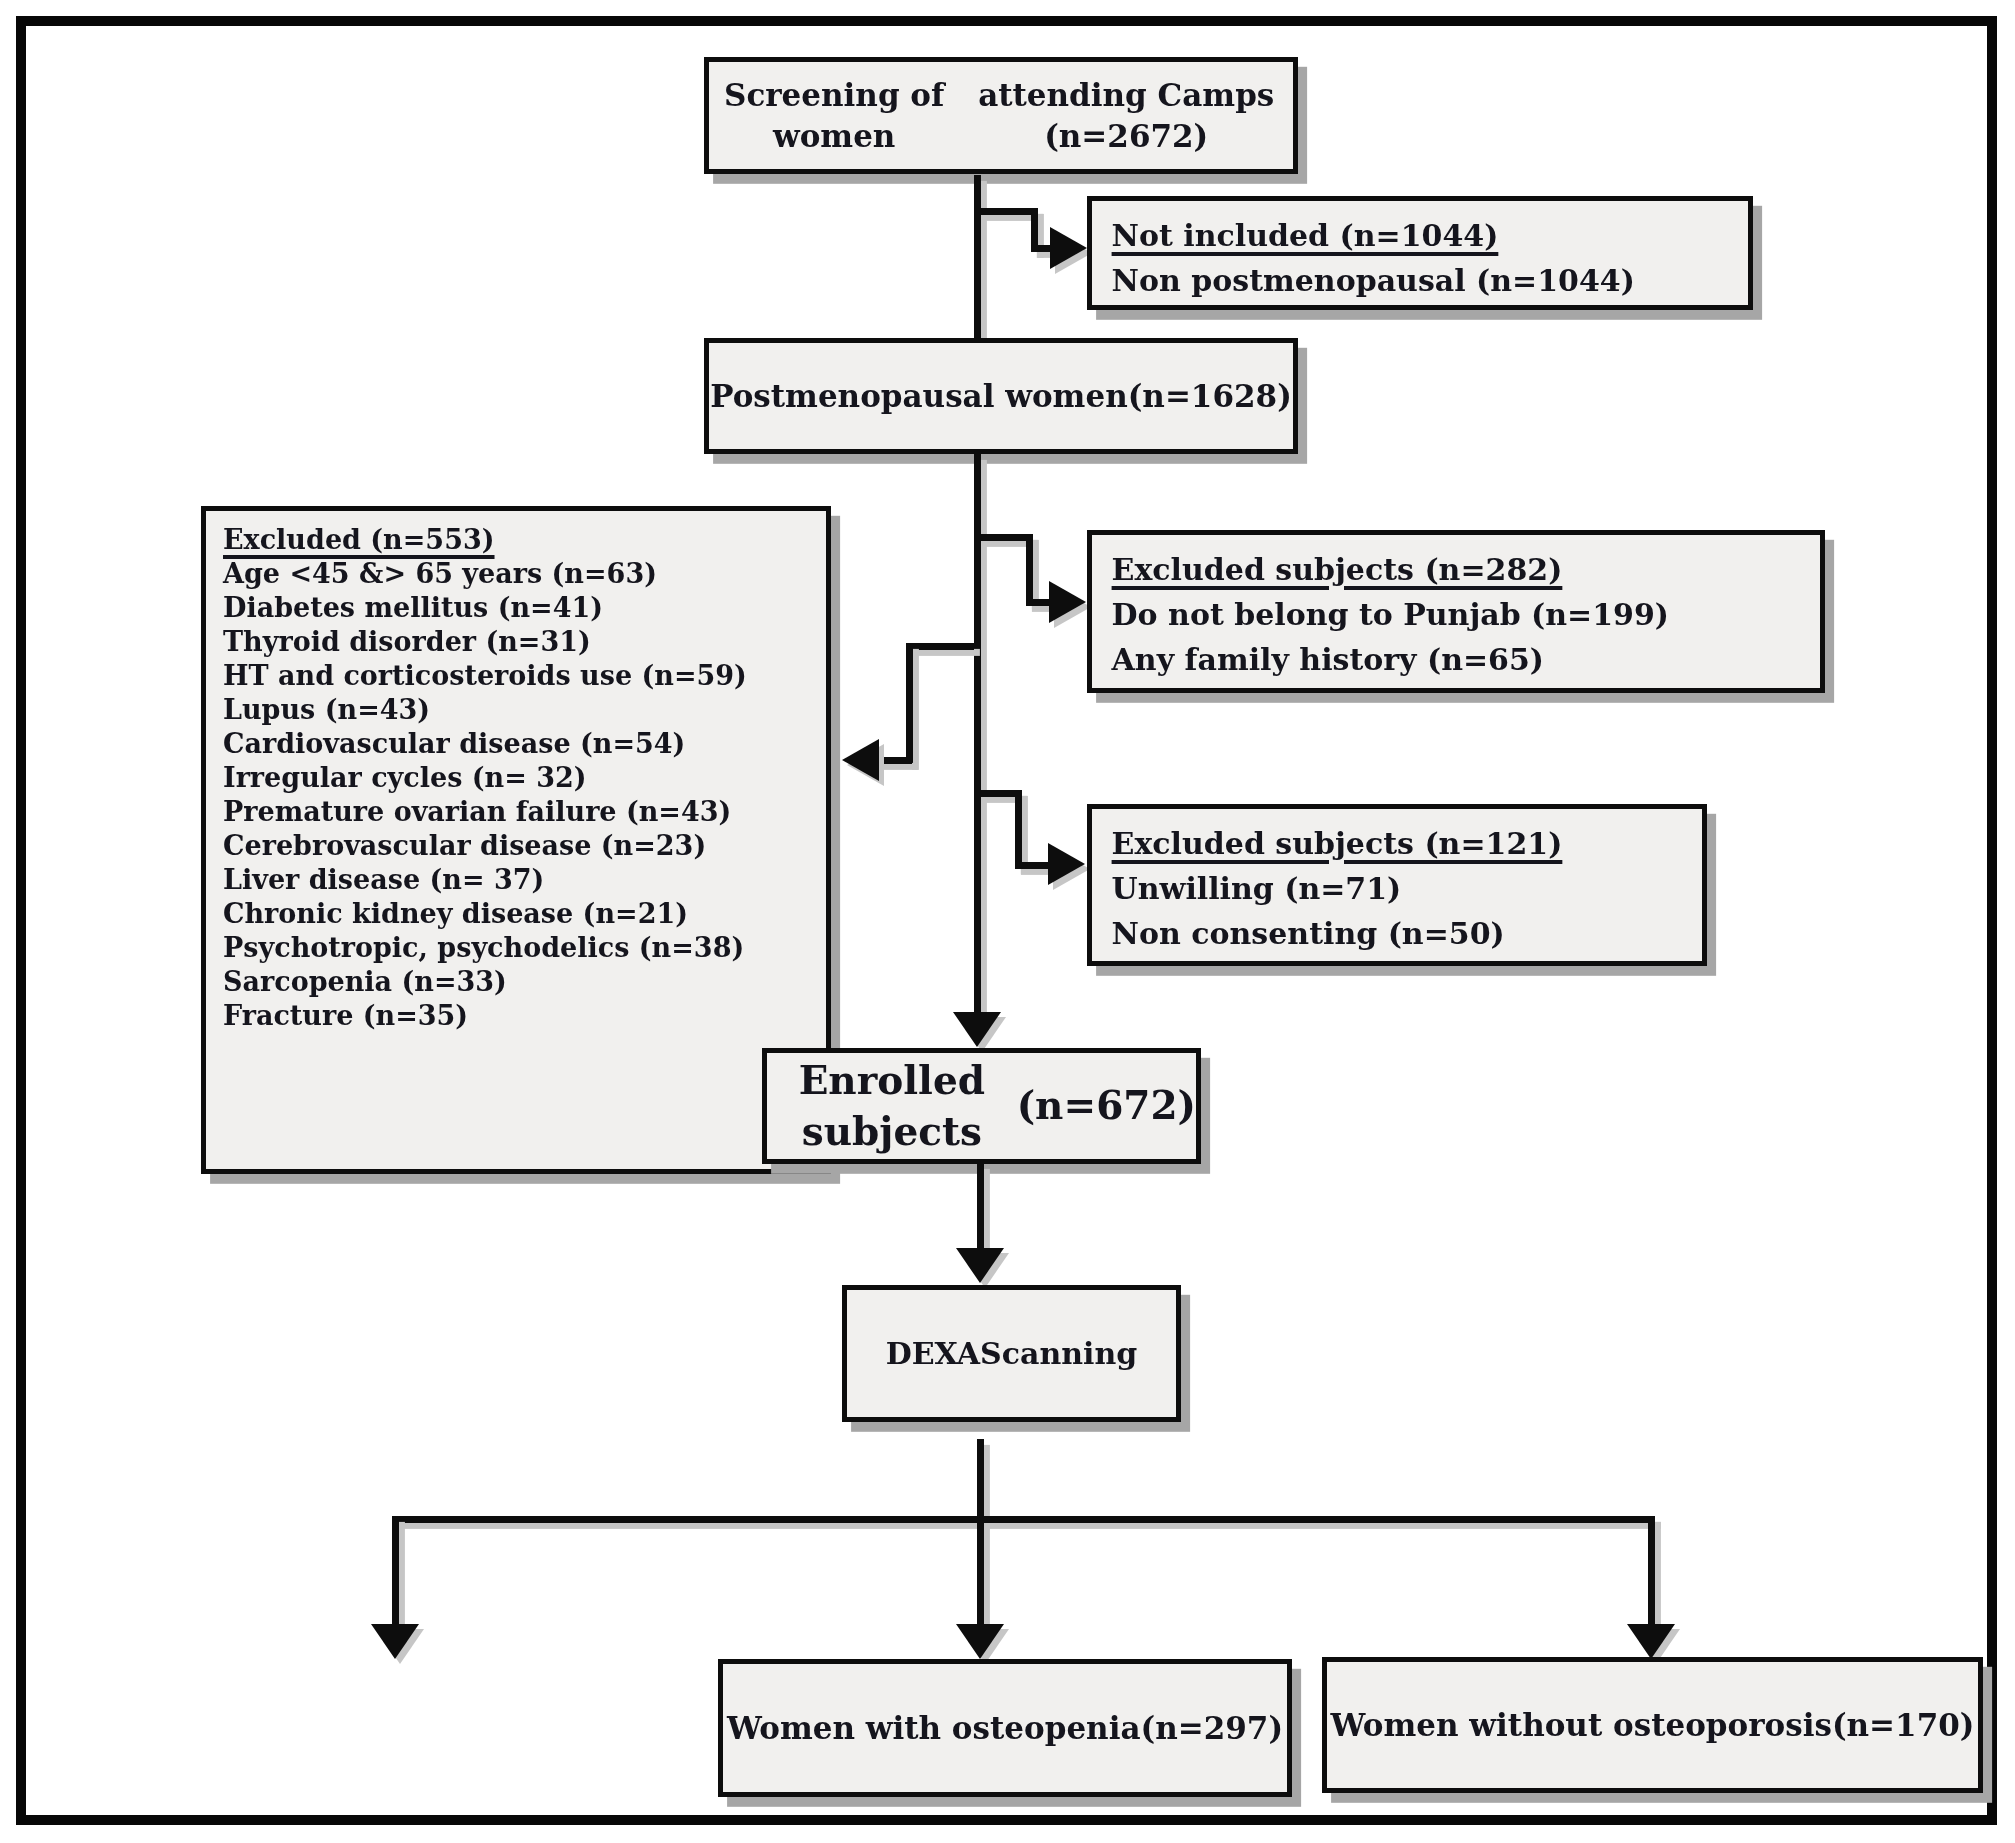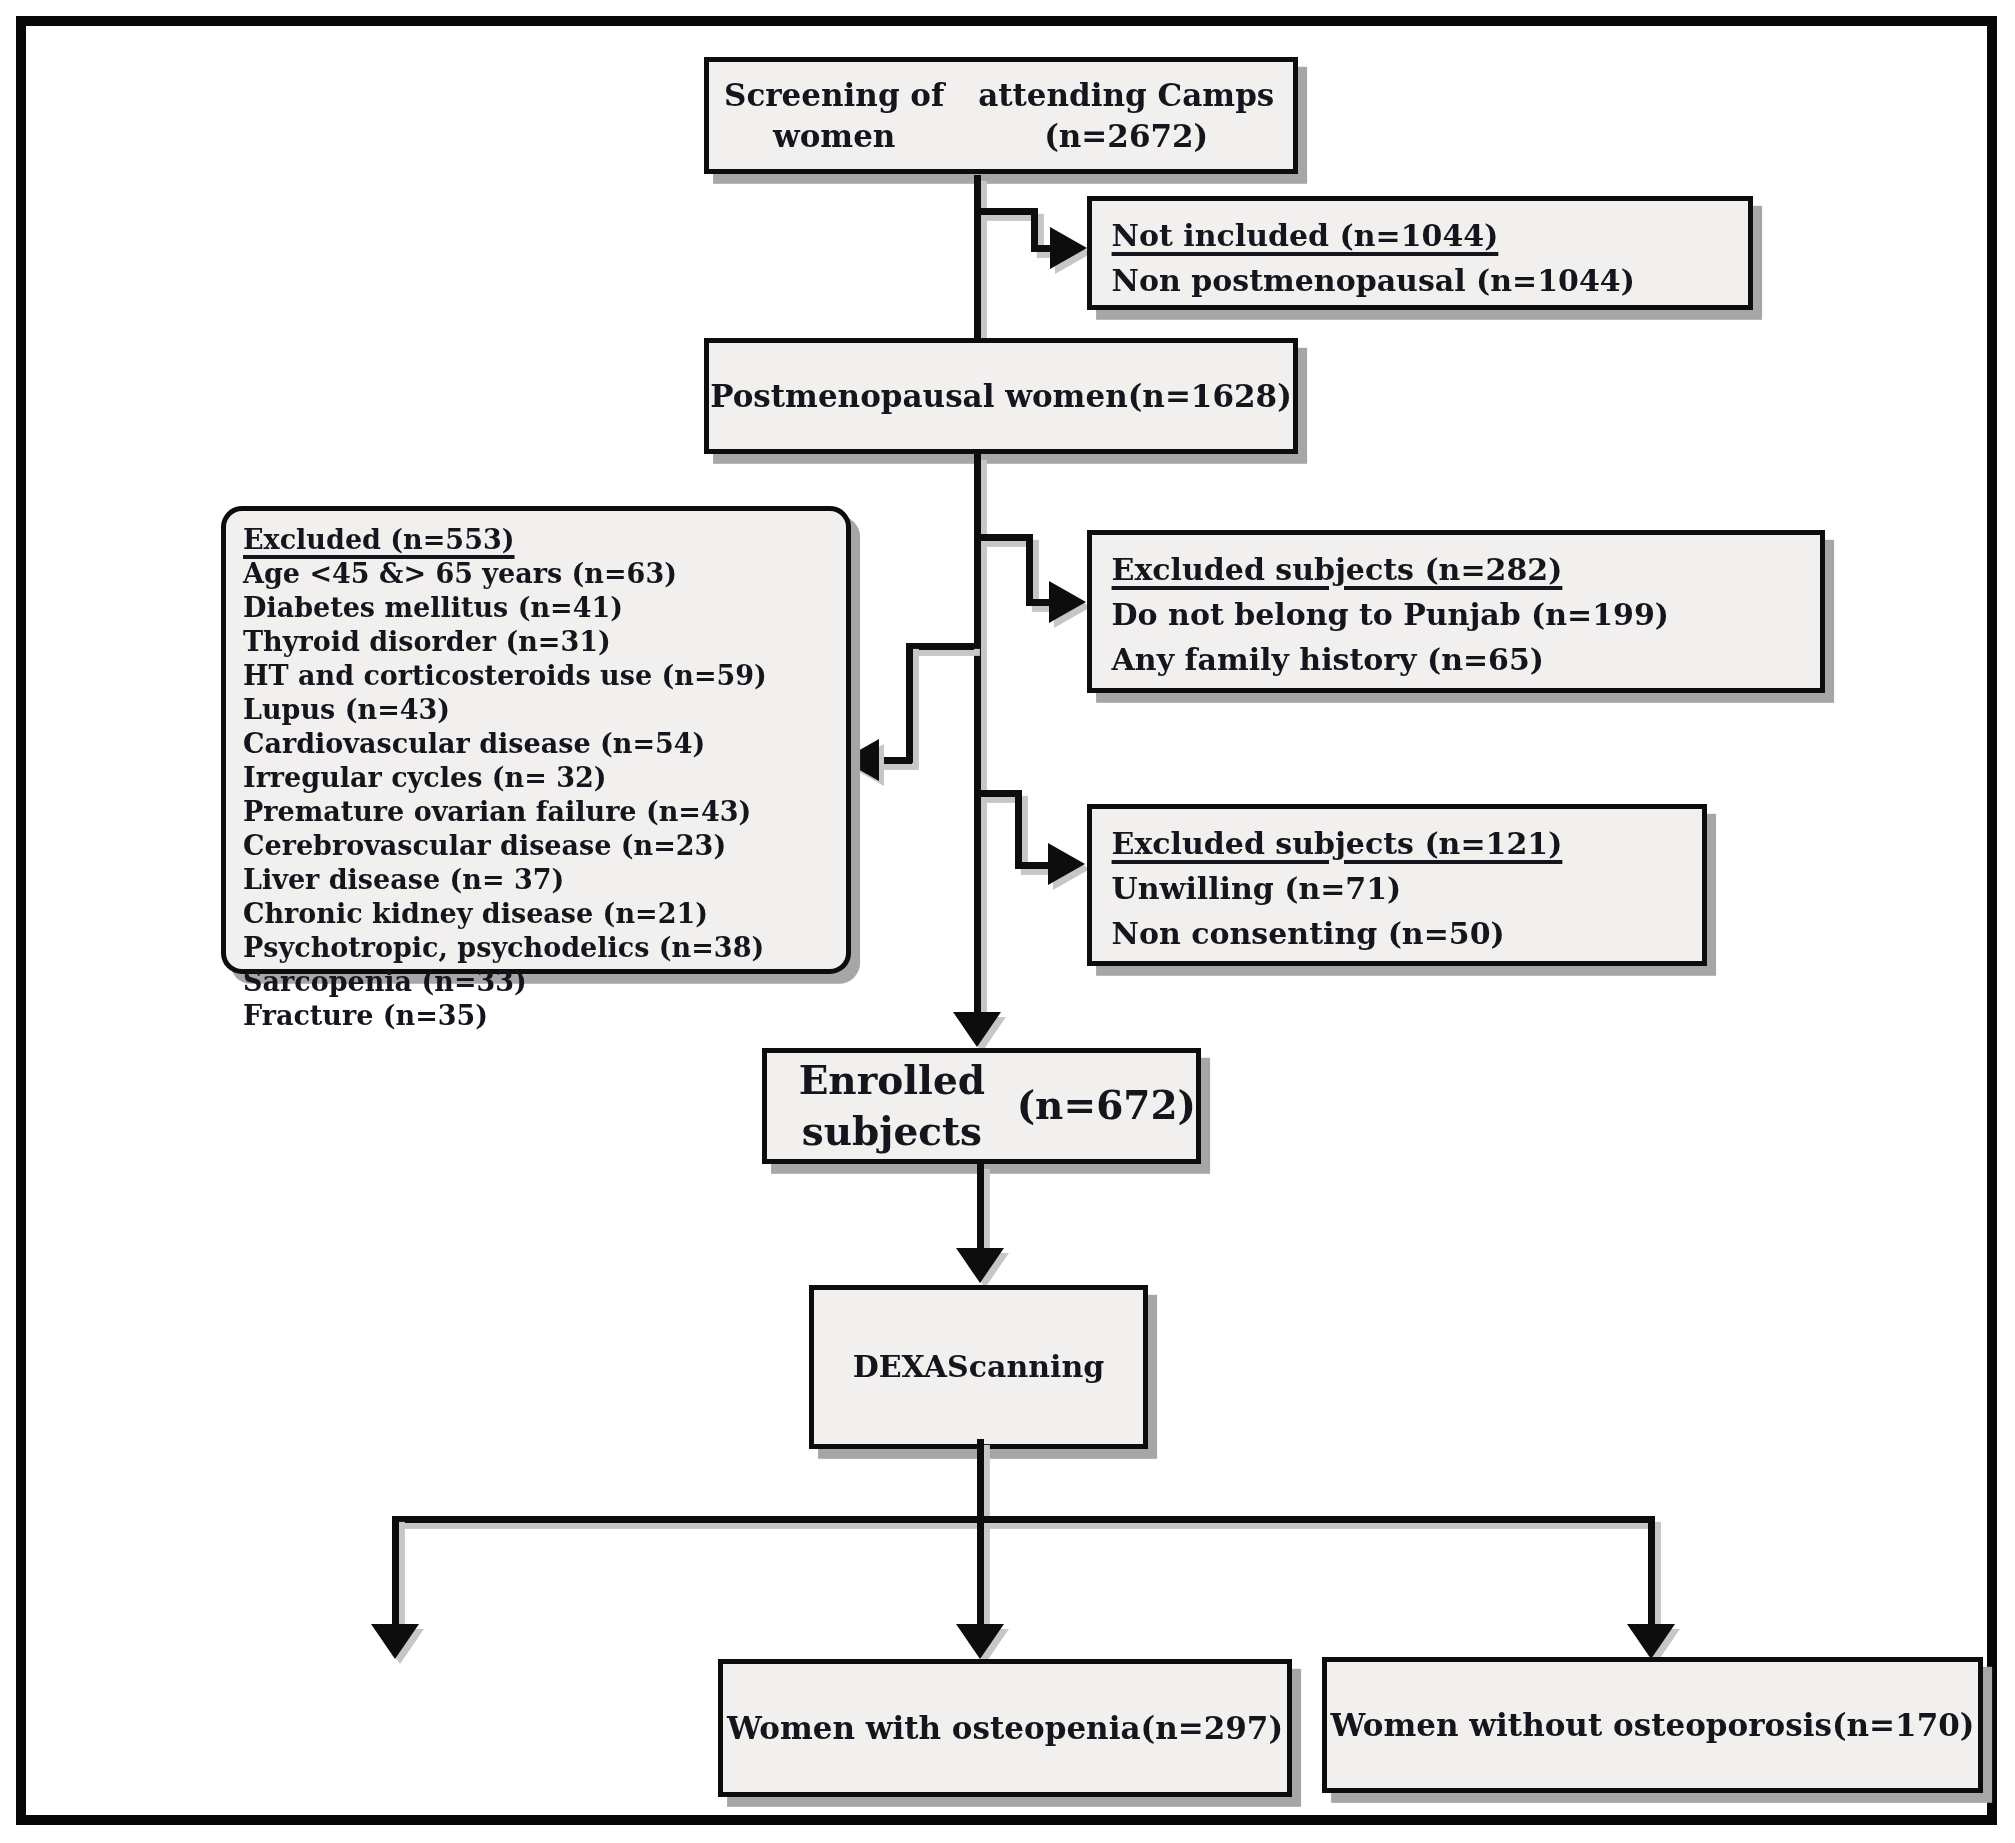--- a/index.html
+++ b/index.html
@@ -84,21 +84,21 @@
   <div class="hline" style="left:906px;top:643px;width:68px;height:6.5px;"></div>
   <div class="vline" style="left:906px;top:643px;width:6.5px;height:121px;"></div>
   <div class="hline" style="left:876px;top:757px;width:36px;height:6.5px;"></div>
   <div class="arr arr-left" style="left:842px;top:739px;"></div>
 
   <div class="hline" style="left:977px;top:790px;width:44px;height:6.5px;"></div>
   <div class="vline" style="left:1015px;top:790px;width:6.5px;height:78px;"></div>
   <div class="hline" style="left:1015px;top:862px;width:36px;height:6.5px;"></div>
   <div class="arr arr-right" style="left:1048px;top:843px;"></div>
 
-  <div class="box list-box small-list" style="left:221px;top:506px;width:630px;height:468px;border-radius:21px;">
+  <div class="box list-box small-list" style="left:201px;top:506px;width:630px;height:668px;">
     <div class="ul">Excluded (n=553)</div>
     <div>Age &lt;45 &amp;&gt; 65 years (n=63)</div>
     <div>Diabetes mellitus (n=41)</div>
     <div>Thyroid disorder (n=31)</div>
     <div>HT and corticosteroids use (n=59)</div>
     <div>Lupus (n=43)</div>
     <div>Cardiovascular disease (n=54)</div>
     <div>Irregular cycles (n= 32)</div>
     <div>Premature ovarian failure (n=43)</div>
     <div>Cerebrovascular disease (n=23)</div>
@@ -122,21 +122,21 @@
   </div>
 
   <div class="box center-box" style="left:762px;top:1048px;width:439px;height:116px;font-size:39px;">
     <div>Enrolled subjects</div>
     <div>(n=672)</div>
   </div>
 
   <div class="vline" style="left:977px;top:1163px;width:6.5px;height:88px;"></div>
   <div class="arr arr-down" style="left:956px;top:1248px;"></div>
 
-  <div class="box center-box" style="left:809px;top:1285px;width:339px;height:164px;font-size:30px;">
+  <div class="box center-box" style="left:842px;top:1285px;width:339px;height:137px;font-size:30px;">
     <div>DEXA</div>
     <div>Scanning</div>
   </div>
 
   <div class="vline" style="left:977px;top:1439px;width:6.5px;height:84px;"></div>
   <div class="hline" style="left:392px;top:1516px;width:1263px;height:6.5px;"></div>
 
   <div class="vline" style="left:392px;top:1516px;width:6.5px;height:117px;"></div>
   <div class="arr arr-down" style="left:371px;top:1624px;"></div>
 

